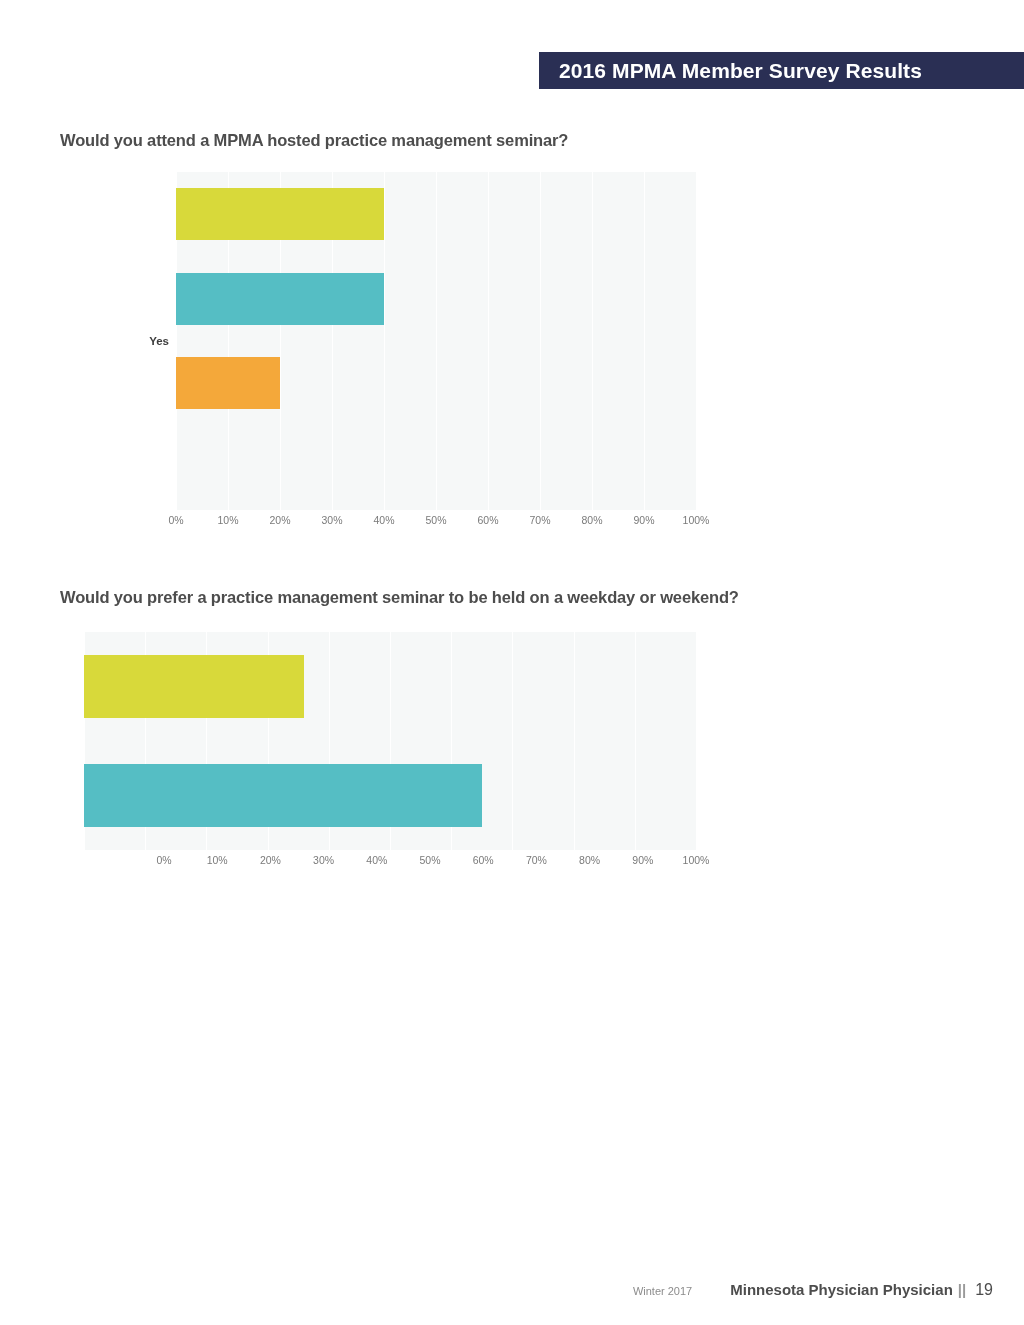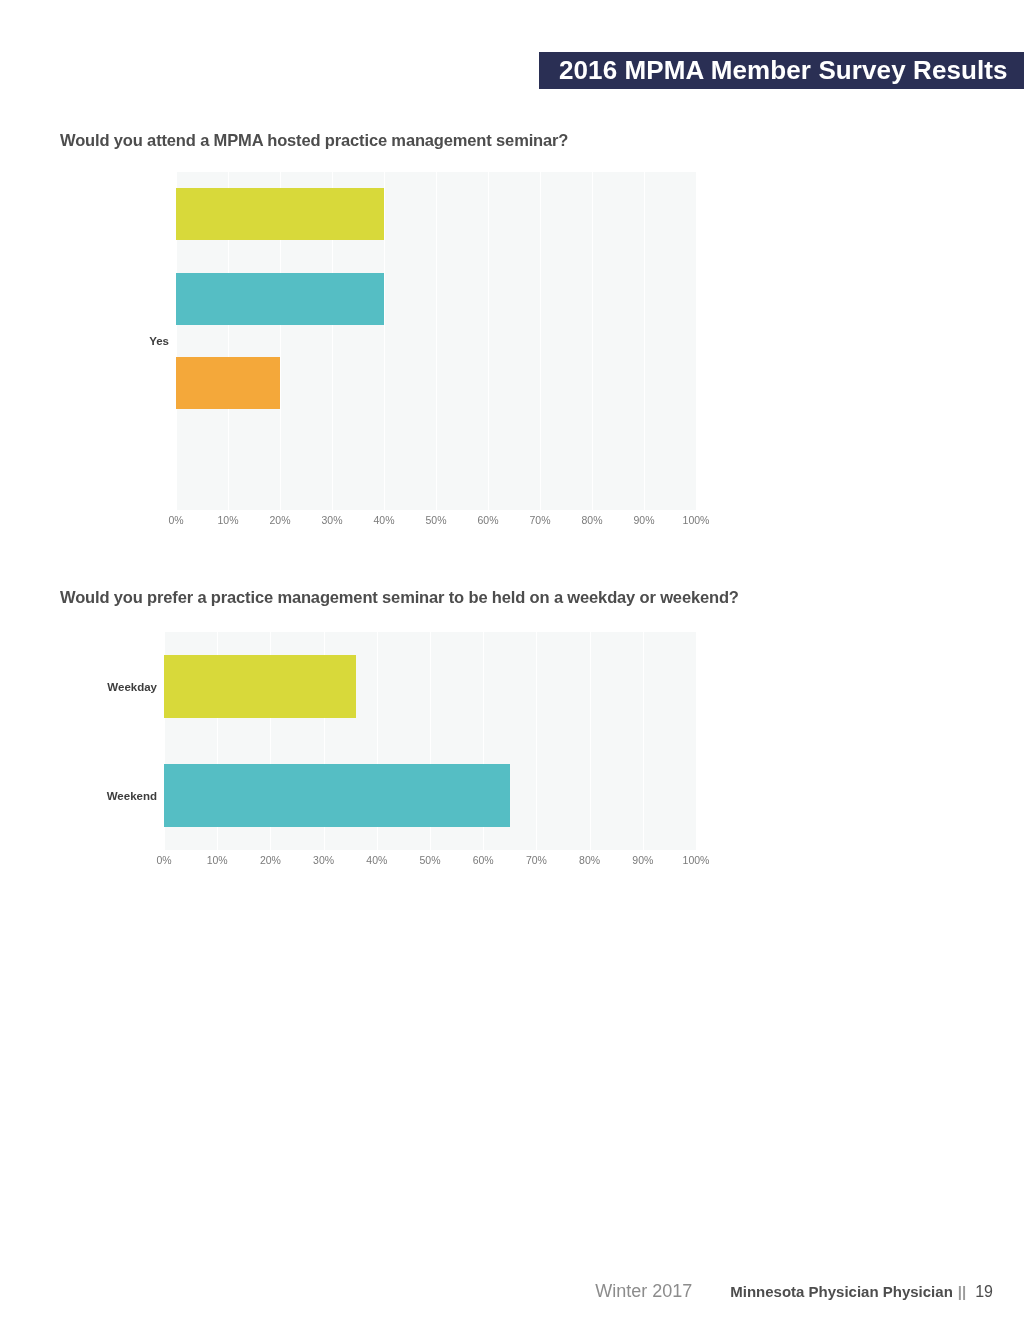--- a/index.html
+++ b/index.html
@@ -23,21 +23,21 @@
     left: 539px;
     top: 52px;
     width: 485px;
     height: 37px;
     background: #2a2f54;
     display: flex;
     align-items: center;
   }
   .header-banner-title {
     color: #ffffff;
-    font-size: 26px;
+    font-size: 21px;
     font-weight: bold;
     letter-spacing: 0.1px;
     margin-left: 20px;
     white-space: nowrap;
   }
 
   
   .question {
     position: absolute;
     left: 60px;
@@ -134,21 +134,21 @@
     left: 0;
     top: 1281px;
     width: 1024px;
     display: flex;
     justify-content: flex-end;
     align-items: baseline;
     padding-right: 31px;
     box-sizing: border-box;
   }
   .footer-season {
-    font-size: 18px;
+    font-size: 11px;
     color: #8c8c8c;
     margin-right: 38px;
   }
   .footer-pub {
     font-size: 15px;
     font-weight: bold;
     color: #4d4d4d;
   }
   .footer-sep {
     font-size: 15px;
@@ -217,24 +217,20 @@
       <div class="x-tick" style="left: 80%;">80%</div>
       <div class="x-tick" style="left: 90%;">90%</div>
       <div class="x-tick" style="left: 100%;">100%</div>
     </div>
 </div>
 
 <div class="question" id="question-2">Would you prefer a practice management seminar to be held on a weekday or weekend?</div>
 
 <div class="chart-block" id="chart-block-2">
   <div class="chart-body">
-    <div class="y-axis-labels" style="width:80px;height:218px;">
-        <div class="y-axis-label" style="flex: 1 1 0px;">Weekday</div>
-        <div class="y-axis-label" style="flex: 1 1 0px;">Weekend</div>
-      </div>
     <div class="plot-area" style="height:218px;">
       <div class="gridlines">
           <div class="gridline" style="left: 0%;"></div>
           <div class="gridline" style="left: 10%;"></div>
           <div class="gridline" style="left: 20%;"></div>
           <div class="gridline" style="left: 30%;"></div>
           <div class="gridline" style="left: 40%;"></div>
           <div class="gridline" style="left: 50%;"></div>
           <div class="gridline" style="left: 60%;"></div>
           <div class="gridline" style="left: 70%;"></div>

